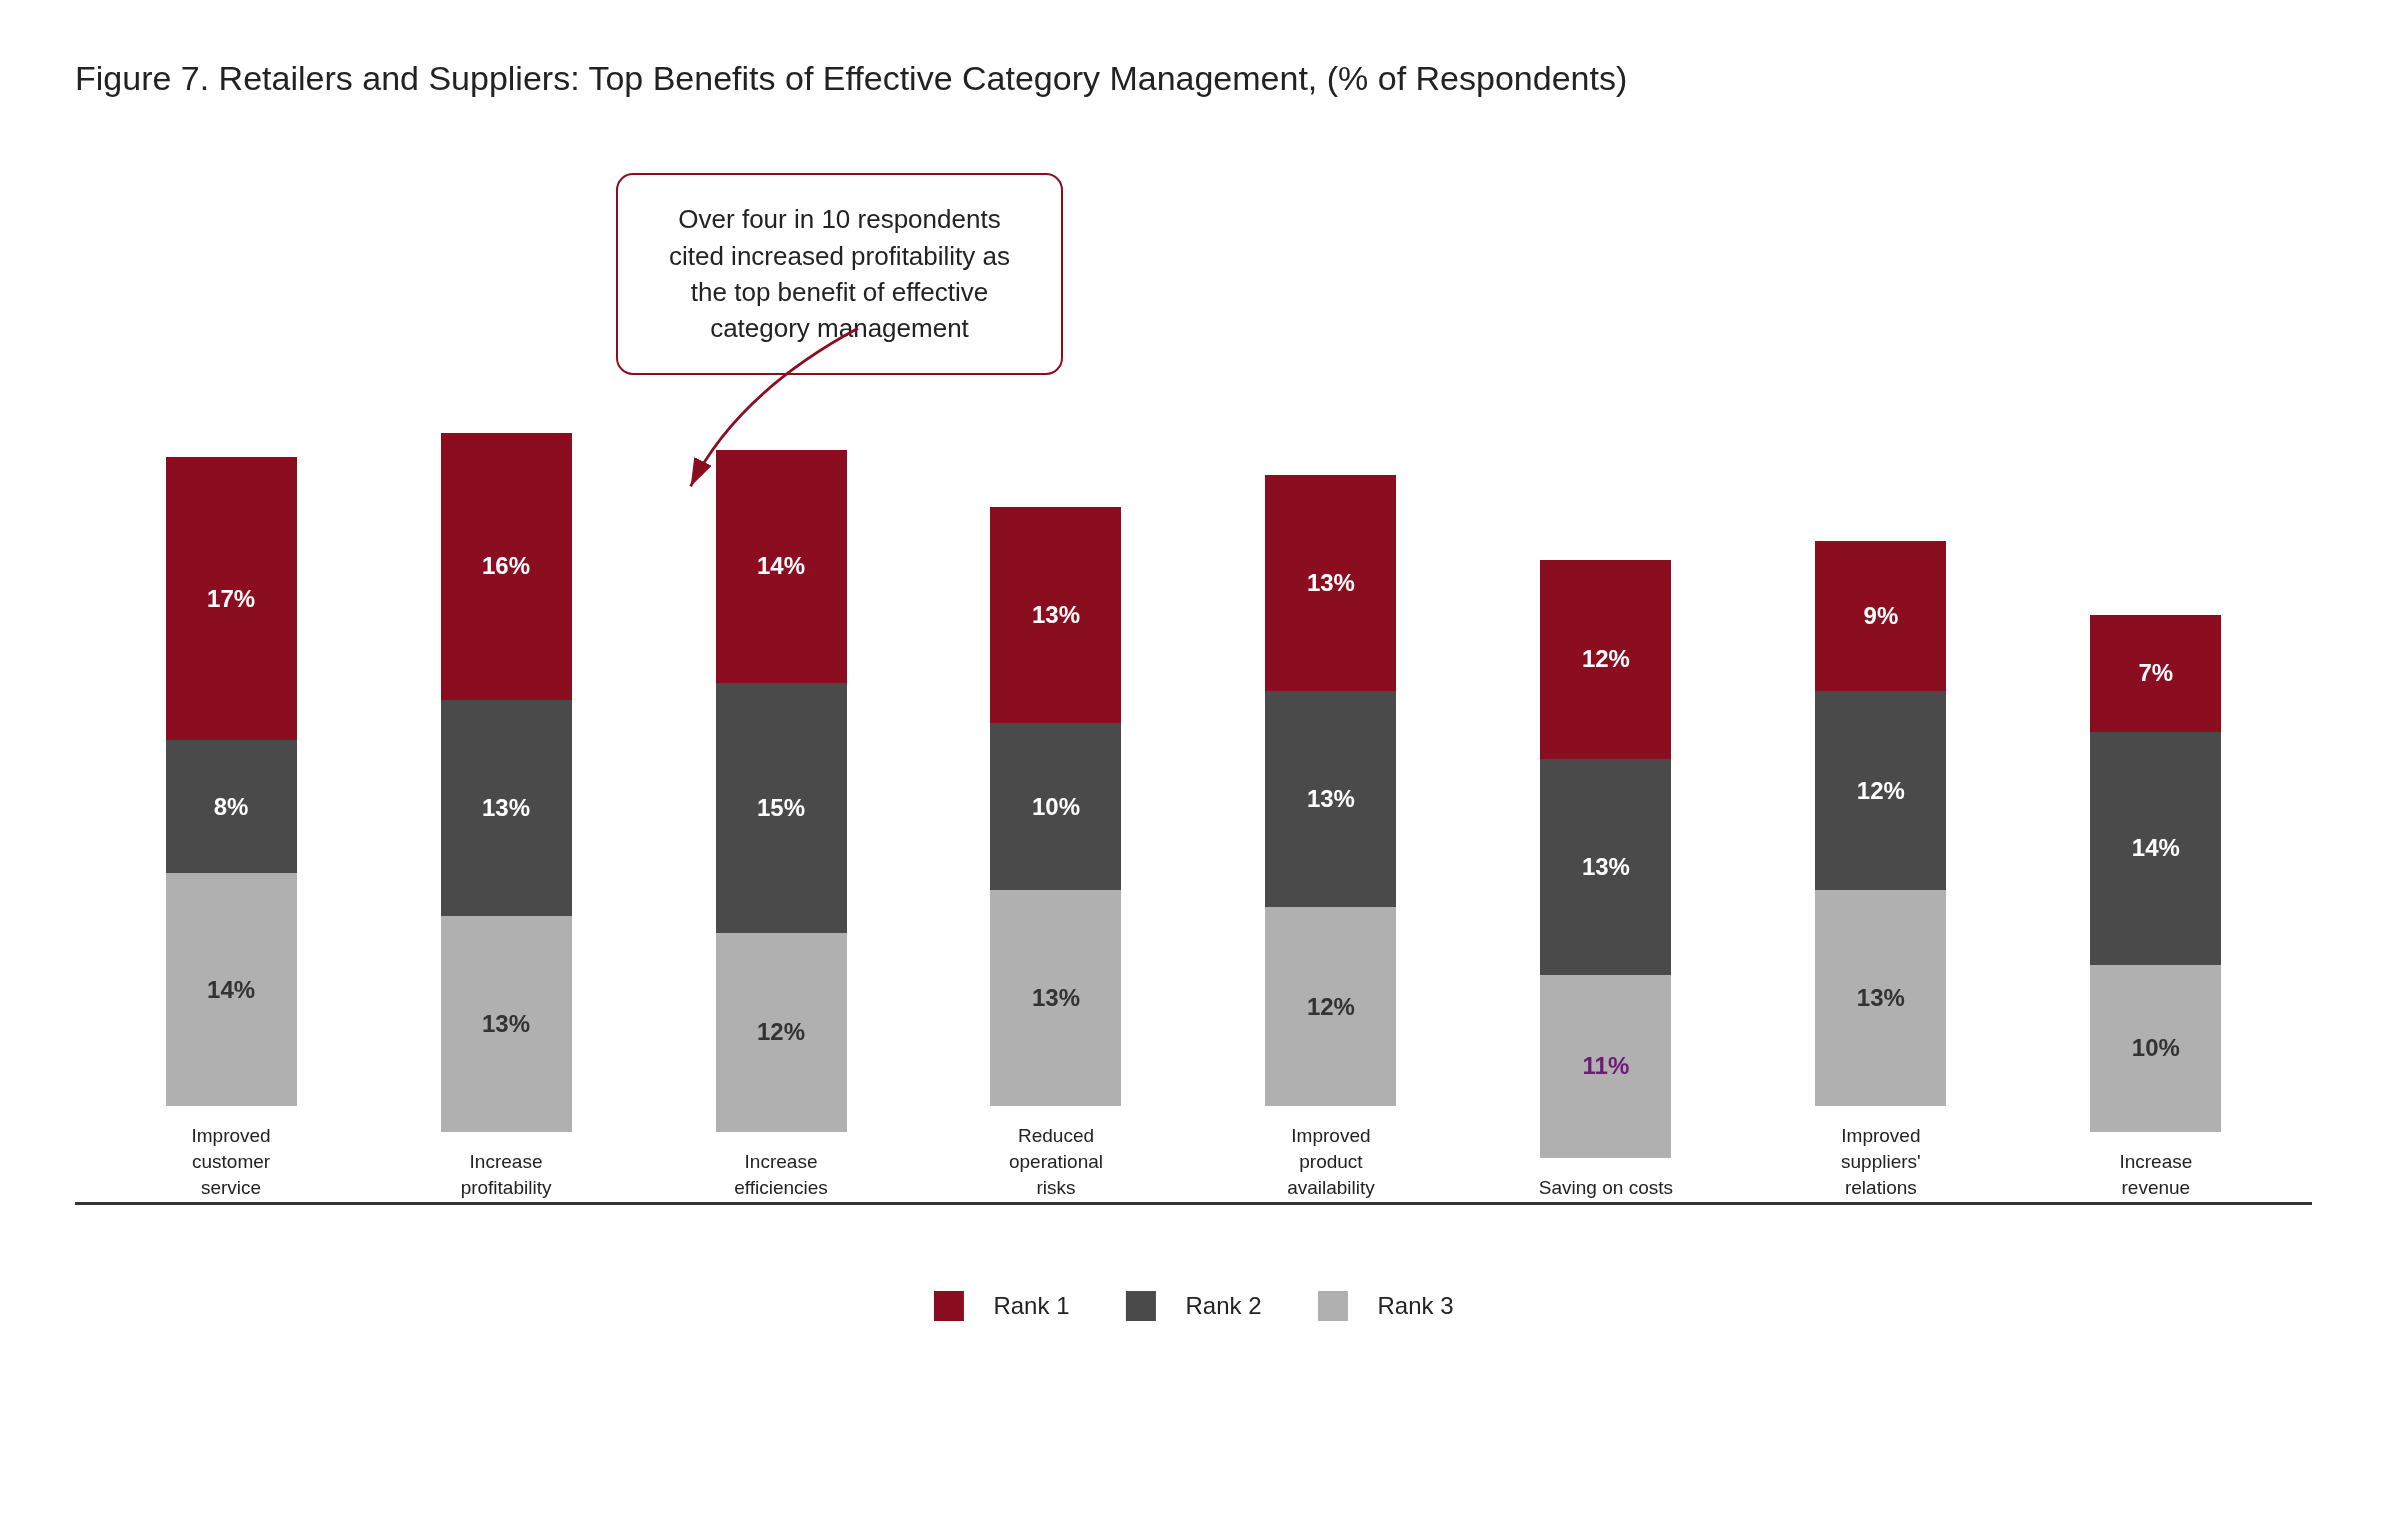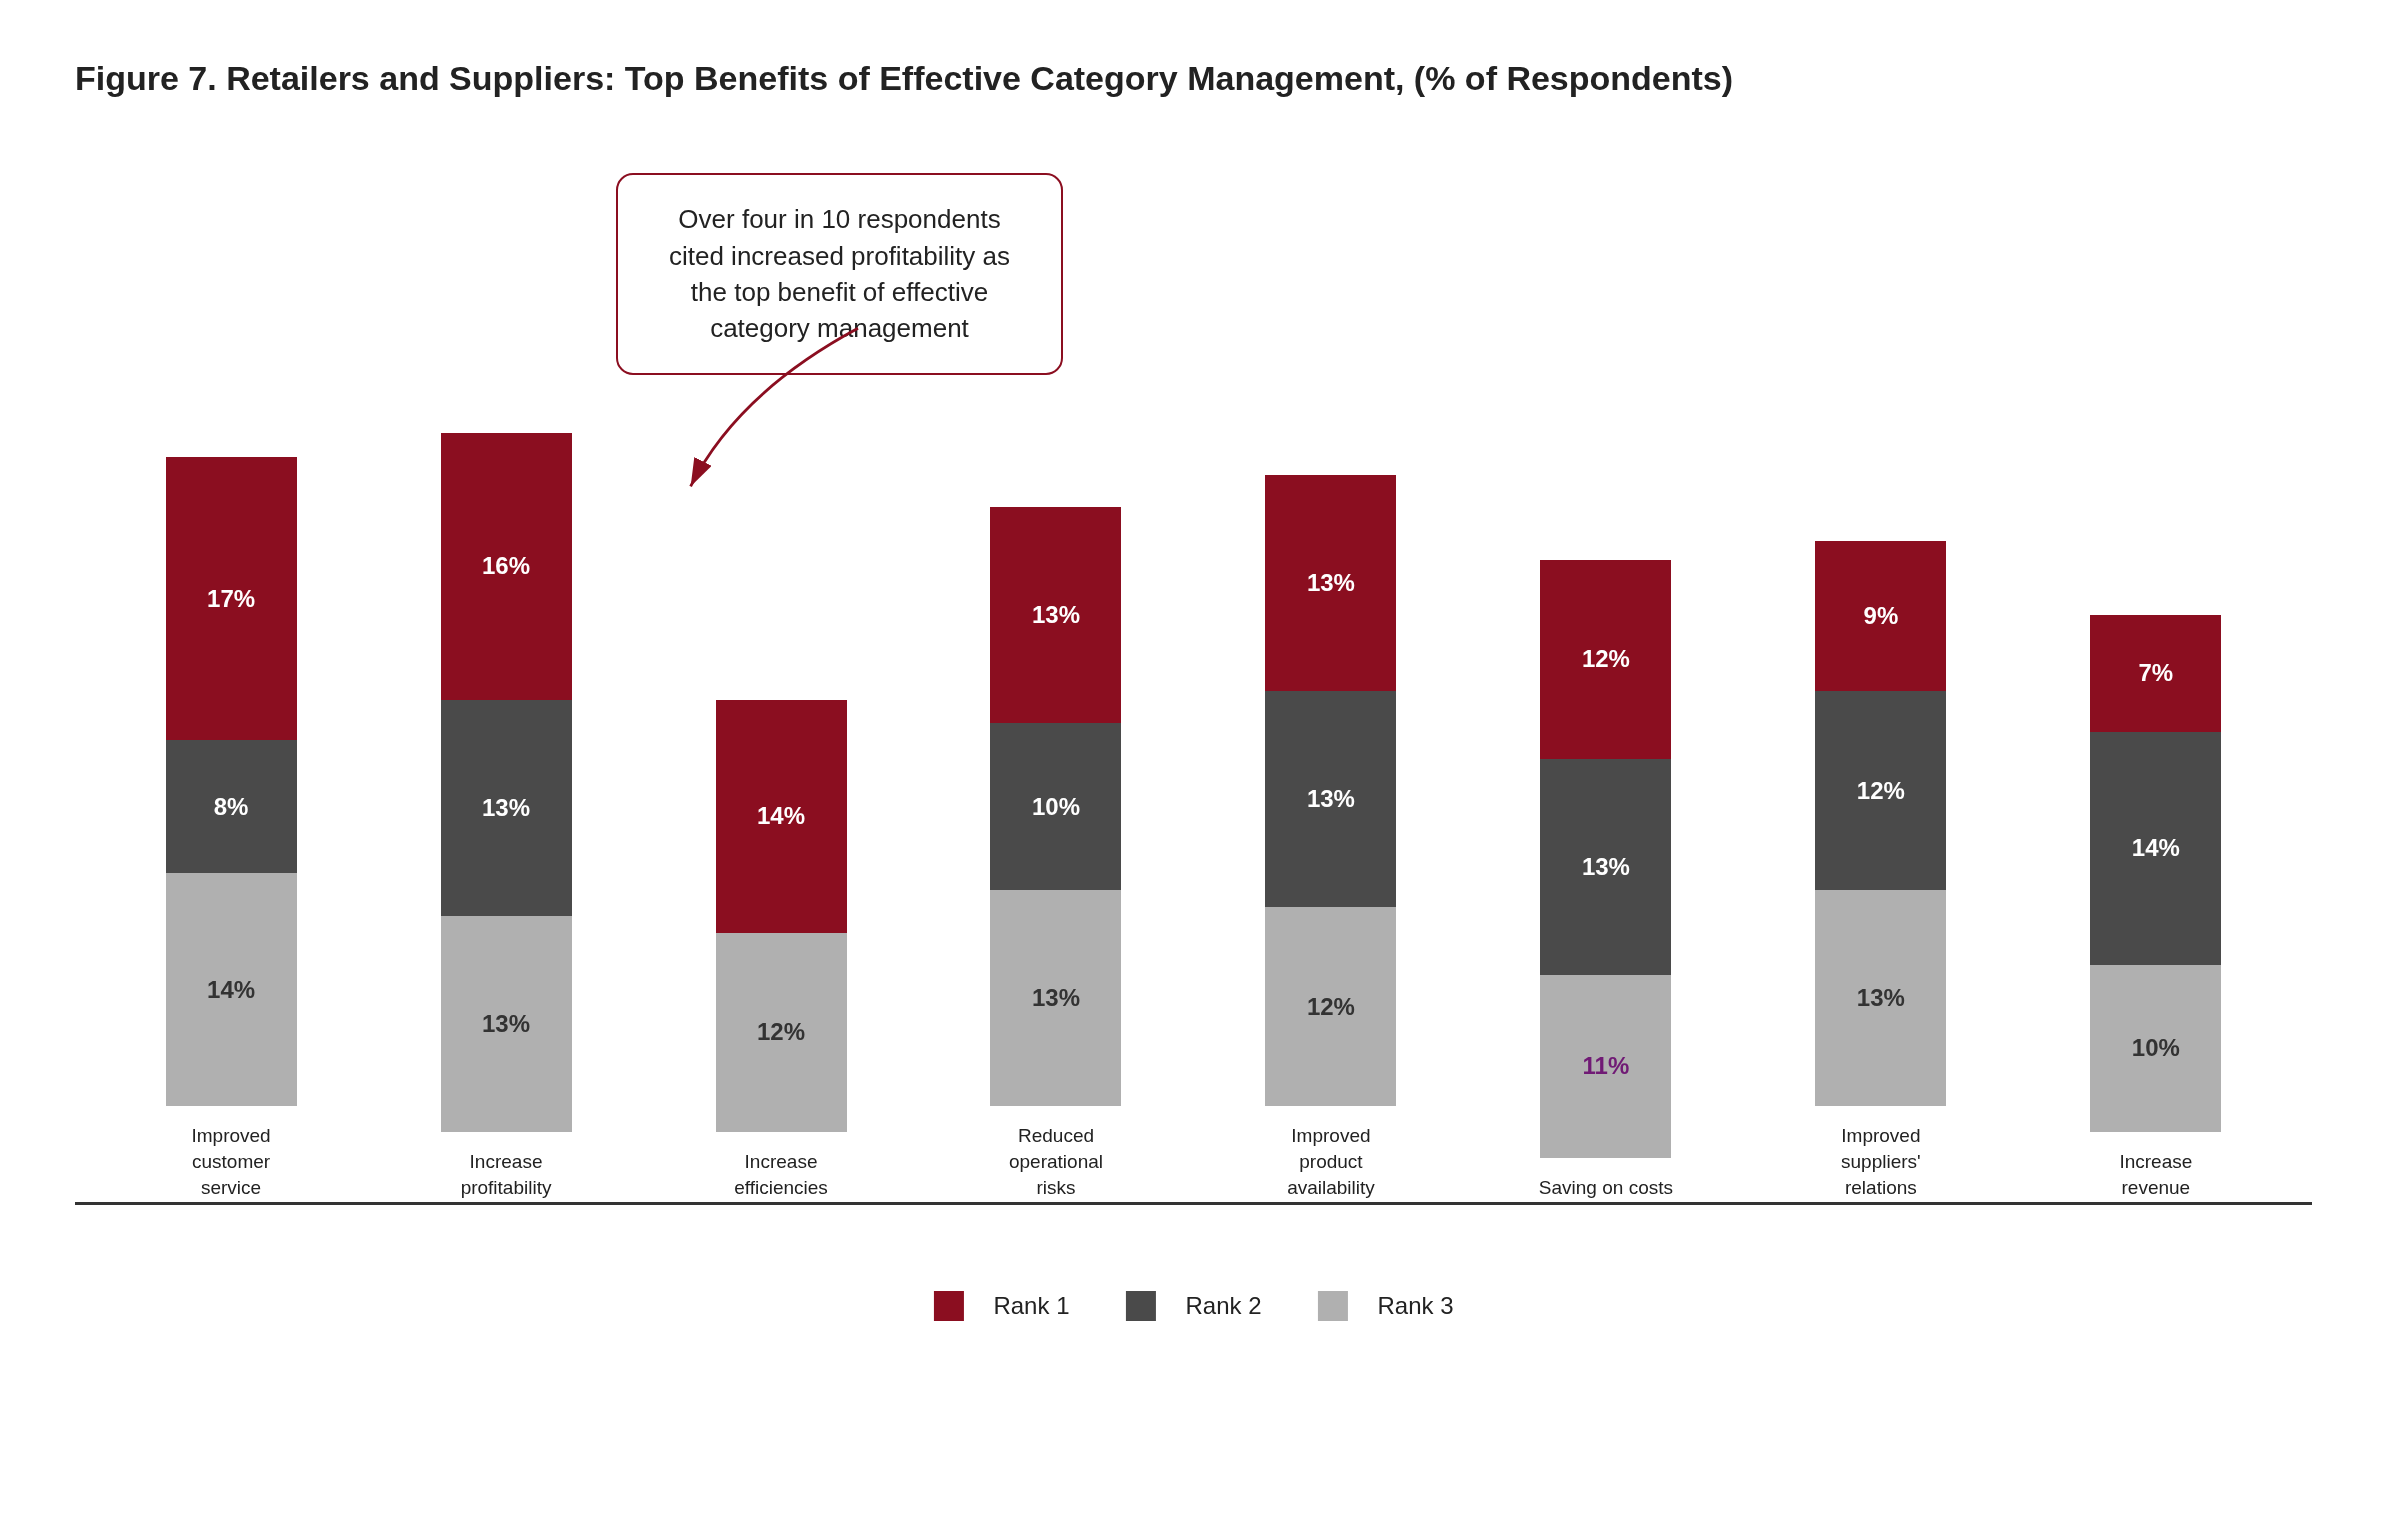--- a/index.html
+++ b/index.html
@@ -5,21 +5,21 @@
     * { box-sizing: border-box; margin: 0; padding: 0; }
     body {
       background: #fff;
       font-family: Arial, sans-serif;
       width: 2387px;
       height: 1539px;
       padding: 56px 75px 56px 75px;
     }
     .figure-title {
       font-size: 34px;
-      font-weight: bold;
+      font-weight: normal;
       color: #222;
       margin-bottom: 37px;
       line-height: 1.3;
     }
     .chart-area {
       position: relative;
       width: 100%;
       height: 1212px;
     }
     .callout-box {
@@ -150,20 +150,21 @@
           <div class="bar-segment rank3" style="height: 216px; color: rgb(51, 51, 51);">13%</div>
           <div class="bar-segment rank2" style="height: 216px;">13%</div>
           <div class="bar-segment rank1" style="height: 267px;">16%</div>
         </div>
         <div class="bar-label" style="white-space: pre-line;">Increase
 profitability</div>
       </div>
       <div class="bar-group">
         <div class="bar-stack">
           <div class="bar-segment rank3" style="height: 199px; color: rgb(51, 51, 51);">12%</div>
+          <div class="bar-segment rank2" style="height: 250px;">15%</div>
           <div class="bar-segment rank1" style="height: 233px;">14%</div>
         </div>
         <div class="bar-label" style="white-space: pre-line;">Increase
 efficiencies</div>
       </div>
       <div class="bar-group">
         <div class="bar-stack">
           <div class="bar-segment rank3" style="height: 216px; color: rgb(51, 51, 51);">13%</div>
           <div class="bar-segment rank2" style="height: 167px;">10%</div>
           <div class="bar-segment rank1" style="height: 216px;">13%</div>

